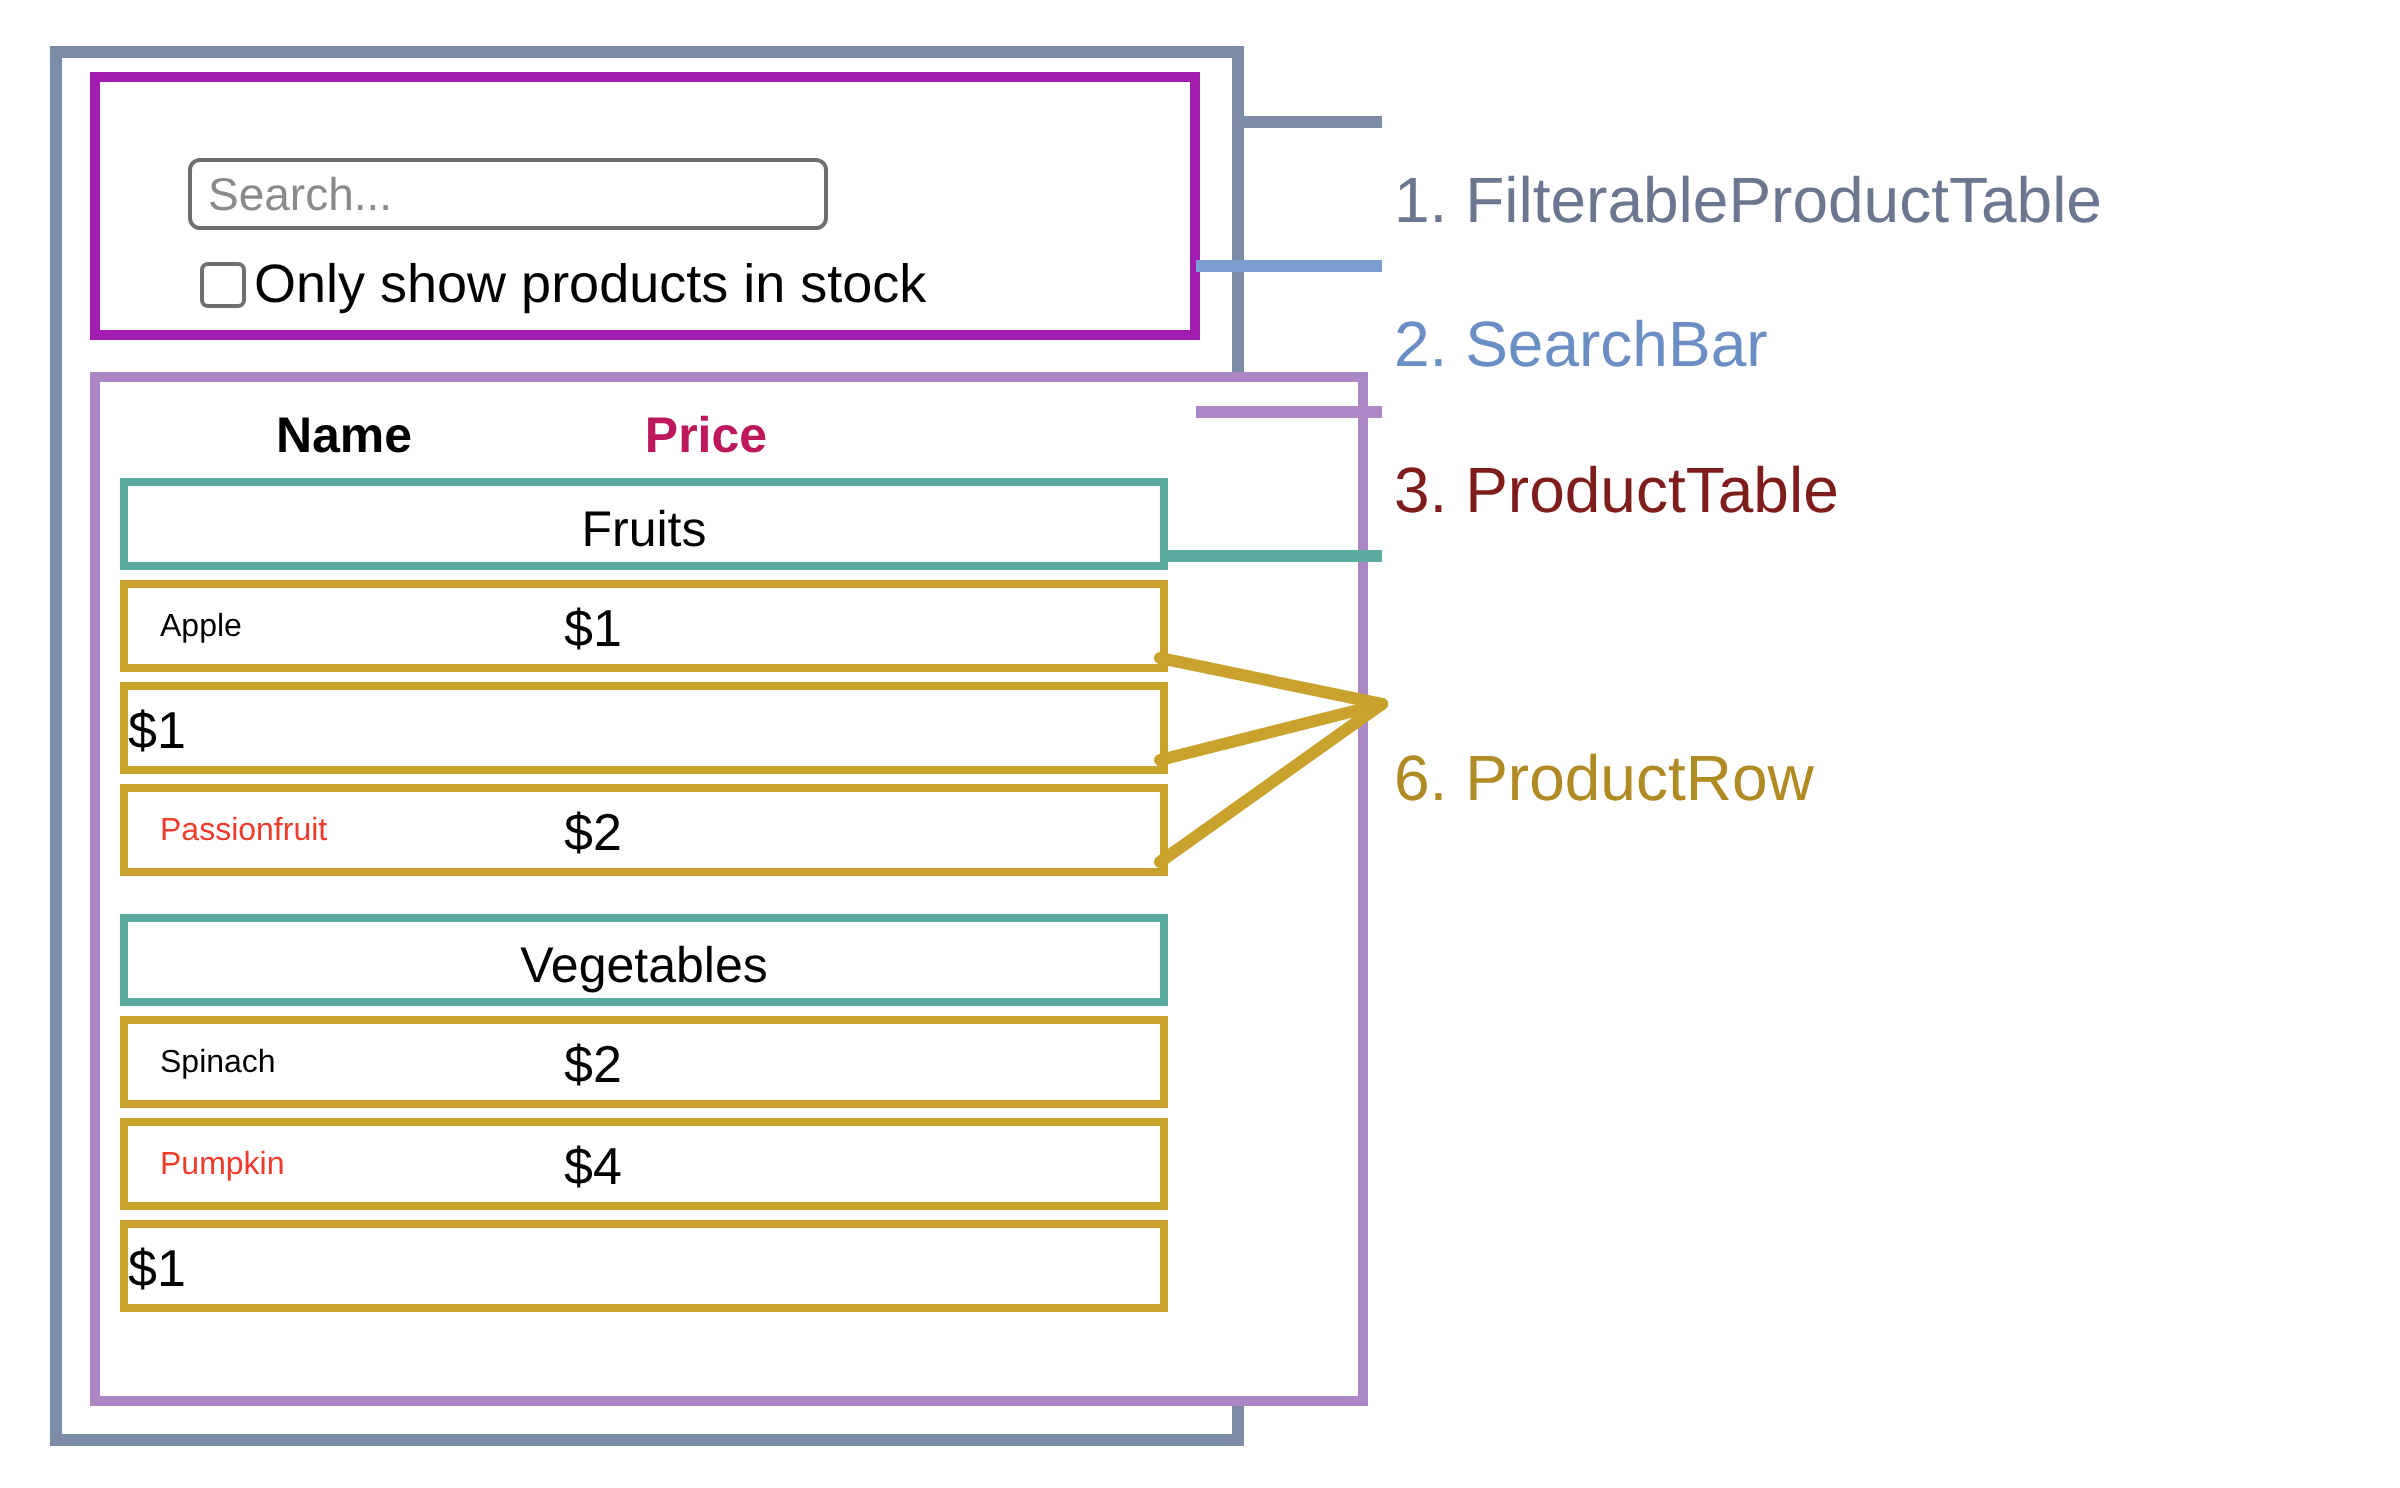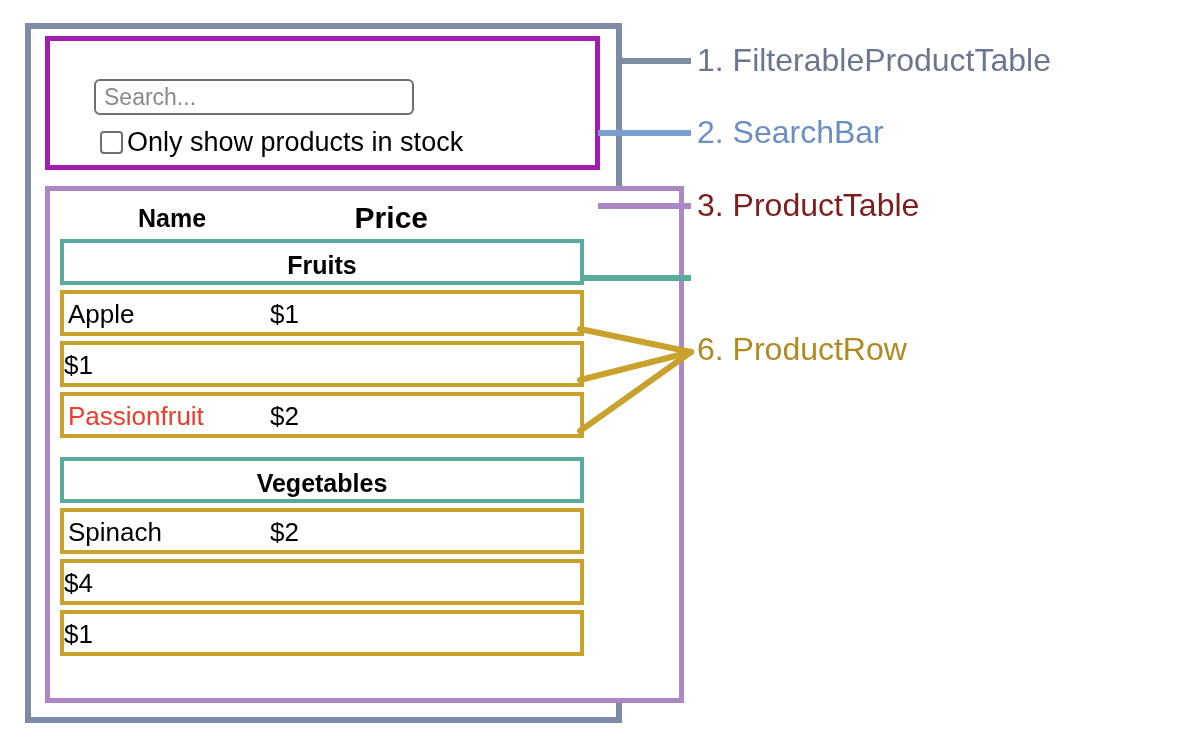--- a/index.html
+++ b/index.html
@@ -119,61 +119,61 @@
   }
   .col-name {
     width: 212px;
     text-align: center;
     font-size: 25px;
     font-weight: bold;
     color: #000000;
   }
   .col-price {
     width: 150px;
-    text-align: right;
-    font-size: 30px;
+    text-align: center;
+    font-size: 25px;
     font-weight: bold;
-    color: #000000;
+    color: #be185d;
   }
 
   .category-row {
     box-sizing: border-box;
     width: 524px;
     height: 46px;
     border: 4px solid #5aab9e;
     background: #ffffff;
     display: flex;
     align-items: center;
     justify-content: center;
     margin-bottom: 5px;
     position: relative;
   }
   .category-row .cat-label {
     font-size: 25px;
-    font-weight: bold;
+    font-weight: normal;
     color: #000000;
     line-height: 1;
     transform: translateY(3px);
   }
 
   .product-row {
     box-sizing: border-box;
     width: 524px;
     height: 46px;
     border: 4px solid #c8a22d;
     background: #ffffff;
     display: flex;
     align-items: center;
     margin-bottom: 5px;
     position: relative;
   }
   .product-row .p-name {
     width: 202px;
-    padding-left: 4px;
-    font-size: 26px;
+    padding-left: 16px;
+    font-size: 16px;
     color: #000000;
     line-height: 1;
     transform: translateY(1px);
   }
   .product-row .p-name.out-of-stock { color: #ef3b2c; }
   .product-row .p-price {
     font-size: 26px;
     color: #000000;
     line-height: 1;
     transform: translateY(1px);
@@ -192,20 +192,21 @@
   }
 
   
   .legend-label {
     position: absolute;
     font-family: "Liberation Sans", sans-serif;
     font-size: 32px;
     white-space: nowrap;
     line-height: 1;
     z-index: 7;
+    margin-top: 40px;
   }
   .lg1 { left: 697px; top: 44px;  color: #6b7690; }
   .lg2 { left: 697px; top: 116px; color: #6b8fc4; }
   .lg3 { left: 697px; top: 189px; color: #7f1d1d; }
   .lg4 { left: 697px; top: 261px; color: #48897c; }
   .lg5 { left: 697px; top: 333px; color: #b08a22; }
 </style>
 </head>
 <body>
 
@@ -247,20 +248,21 @@
       <div class="group-gap"></div>
 
       <div class="category-row">
         <span class="cat-label">Vegetables</span>
       </div>
       <div class="product-row">
         <span class="p-name">Spinach</span>
         <span class="p-price">$2</span>
       </div>
       <div class="product-row">
+        <span class="p-name out-of-stock">Pumpkin</span>
         <span class="p-price">$4</span>
       </div>
       <div class="product-row">
         <span class="p-price">$1</span>
       </div>
 
     </div>
   </div>
 
   <svg id="leaders" viewBox="0 0 1200 744">

